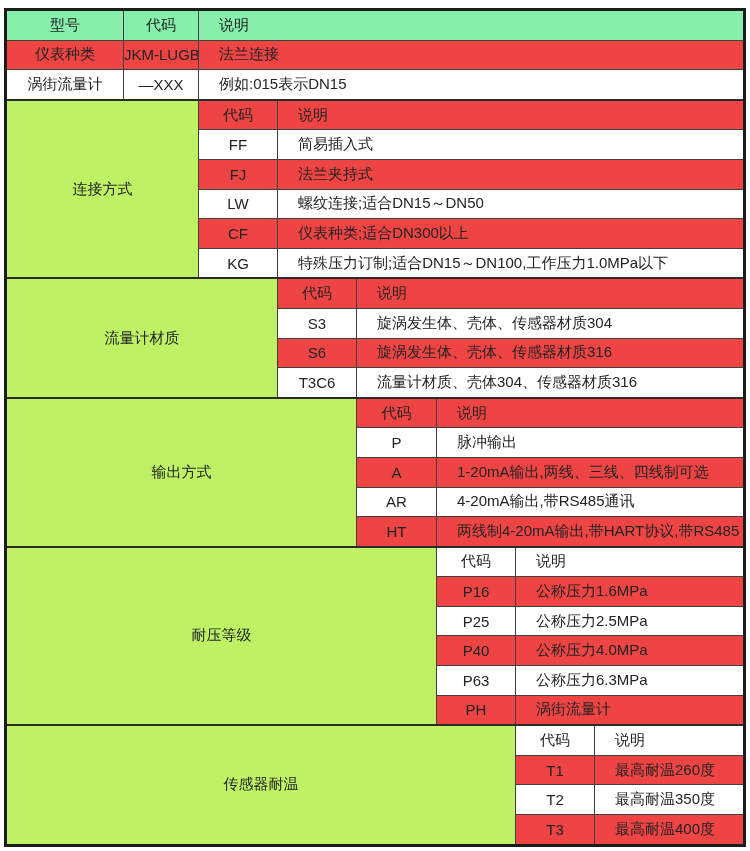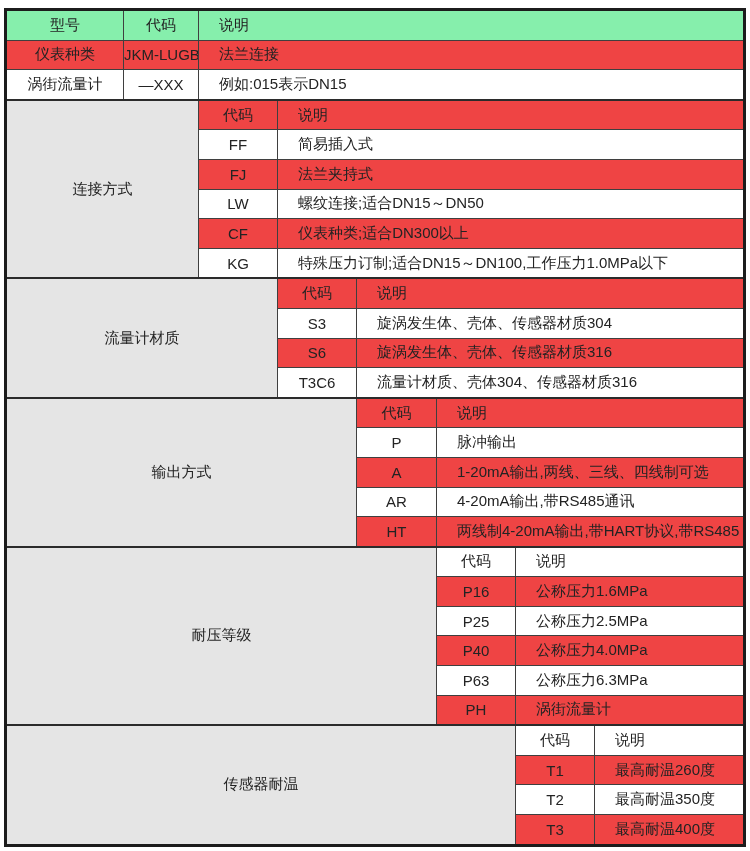--- a/index.html
+++ b/index.html
@@ -30,21 +30,21 @@
     padding: 0;
     font-weight: normal;
     text-align: center;
     vertical-align: middle;
     overflow: hidden;
     white-space: nowrap;
   }
   tr.sec > td, tr.sec > th { border-top: 2px solid #2b2b2b; }
   th.hdr { background: #86efac; }
   td.lt { background: #ef4444; }
-  td.lab { background: #e5e5e5; }
+  td.lab { background: #bef264; }
   .al { text-align: left; padding-left: 20px; }
 </style>
 </head>
 <body>
 
 <div class="page">
 <table class="spec">
   <colgroup>
     <col style="width:118px">
         <col style="width:75px">

